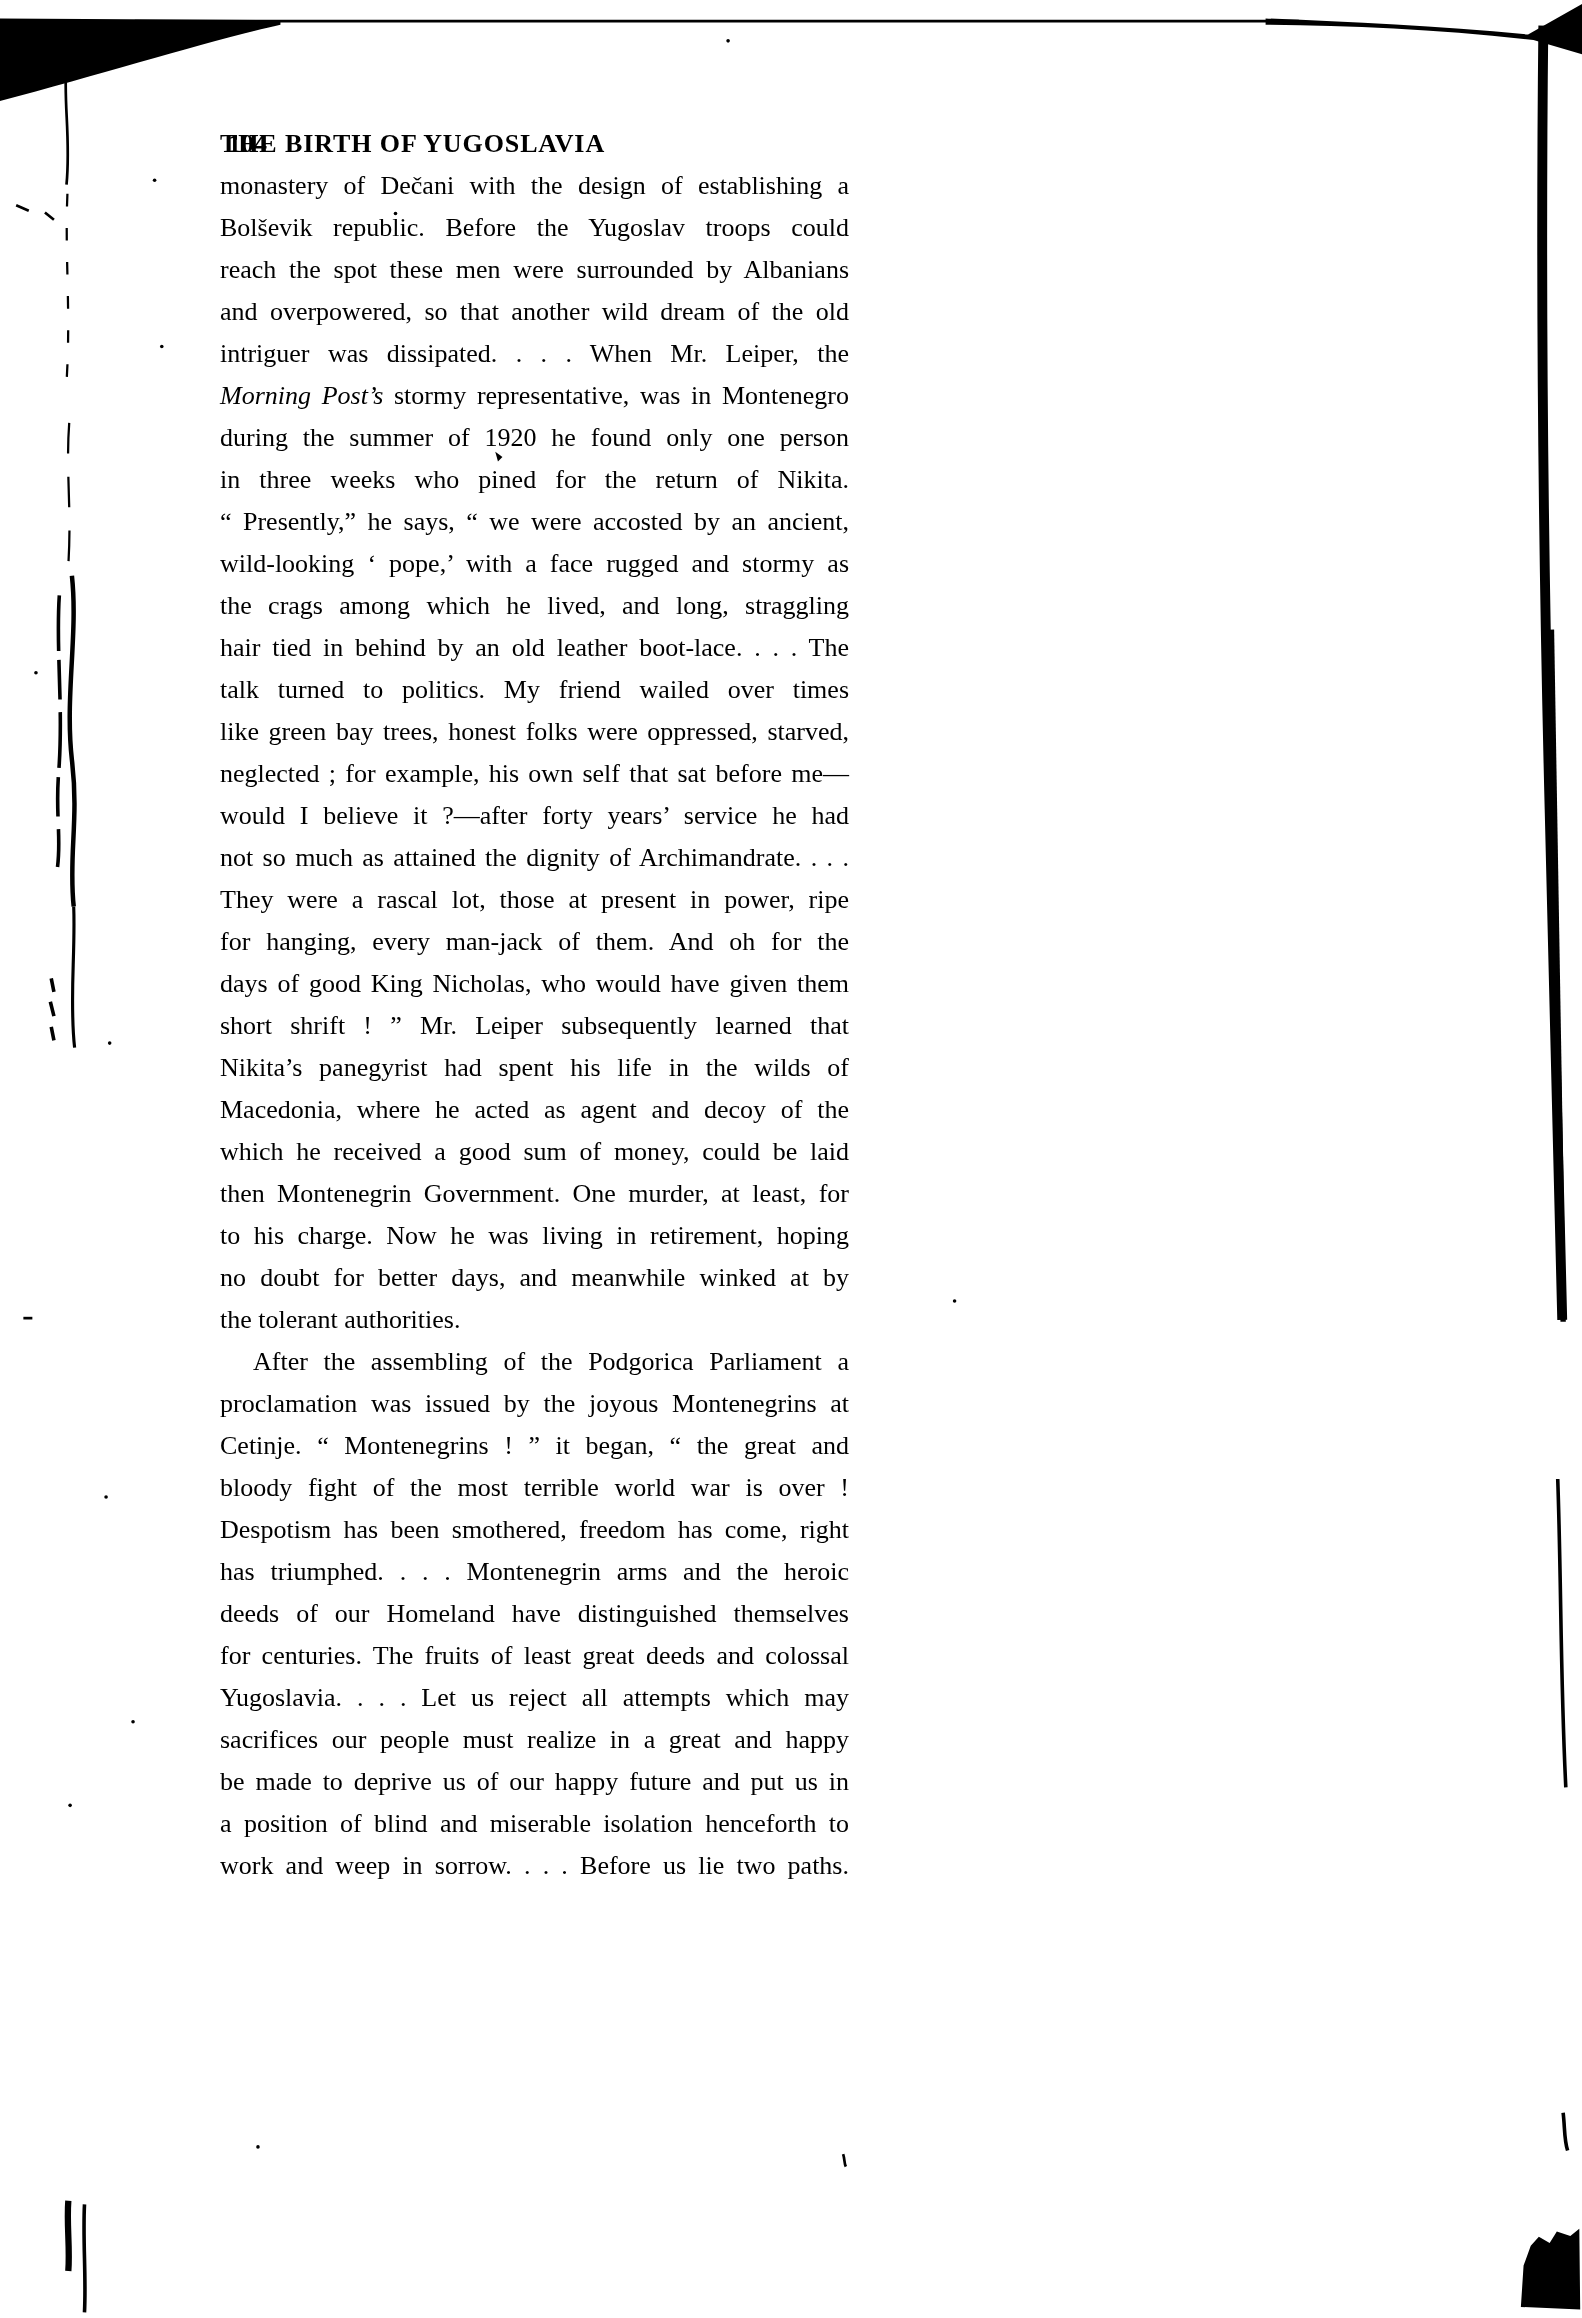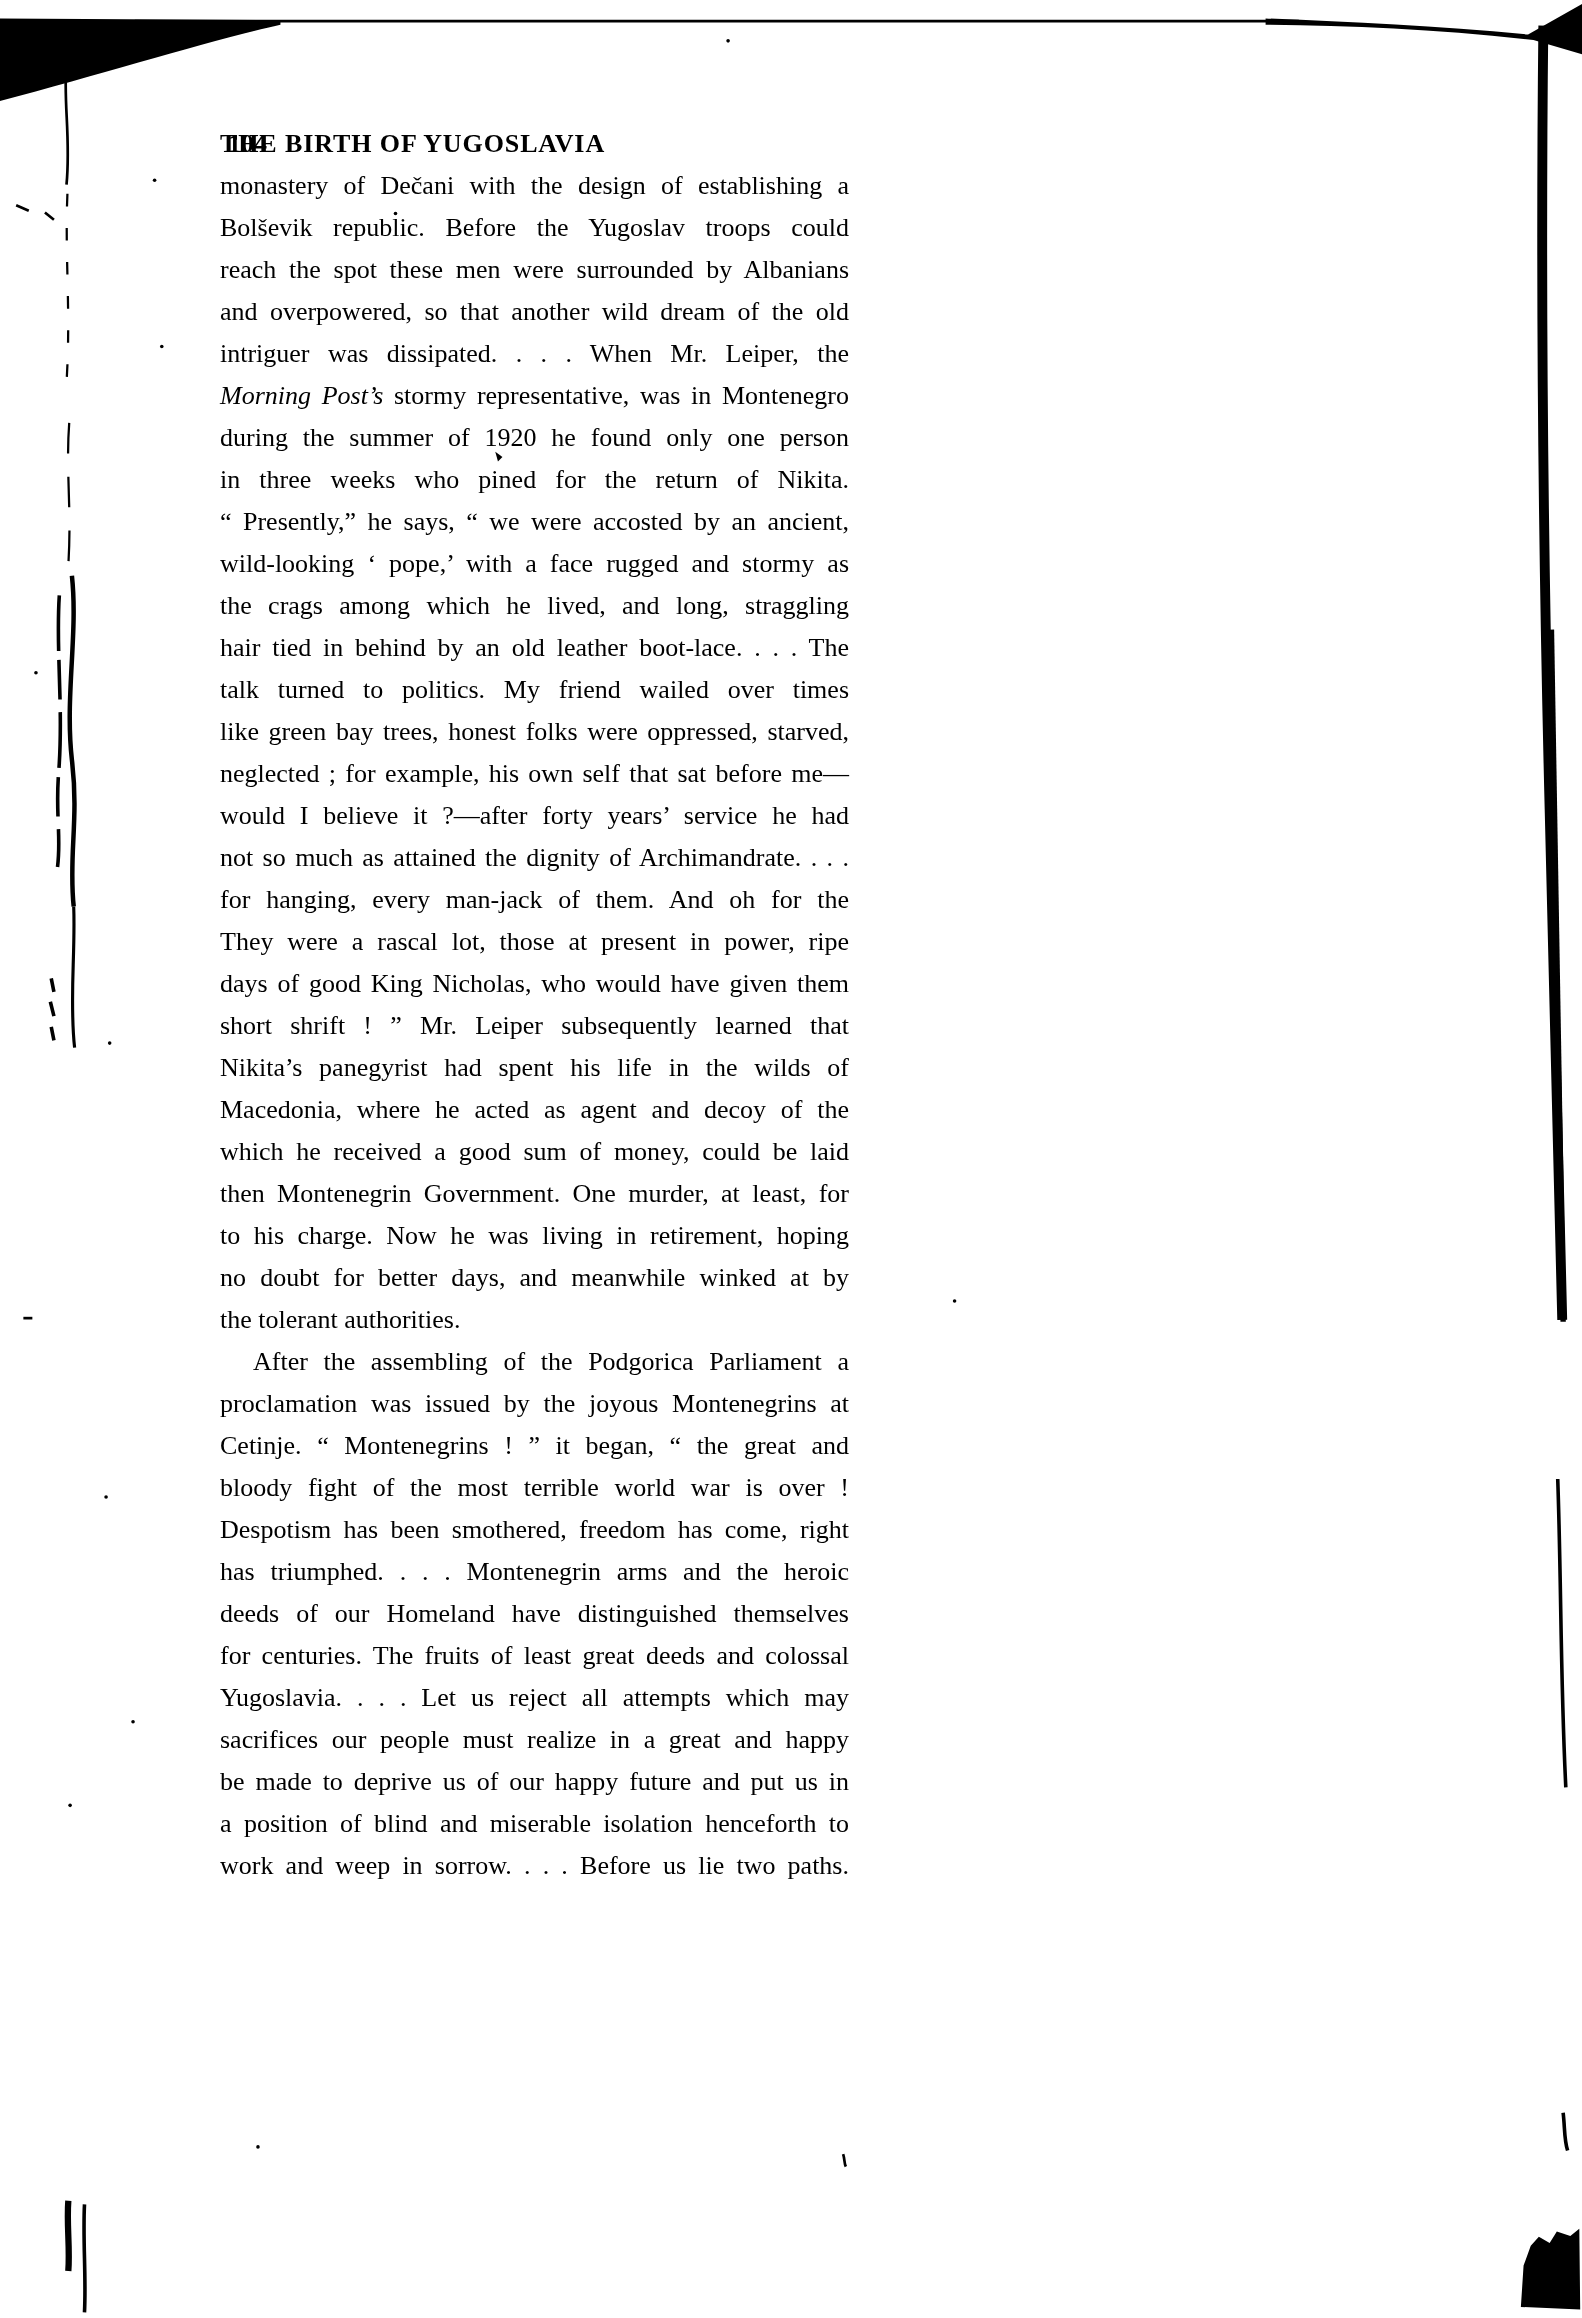--- a/index.html
+++ b/index.html
@@ -85,22 +85,22 @@
           <div class="line"><span>in three weeks who pined for the return of Nikita.</span></div>
           <div class="line"><span>“ Presently,” he says, “ we were accosted by an ancient,</span></div>
           <div class="line"><span>wild-looking ‘ pope,’ with a face rugged and stormy as</span></div>
           <div class="line"><span>the crags among which he lived, and long, straggling</span></div>
           <div class="line"><span>hair tied in behind by an old leather boot-lace. . . .  The</span></div>
           <div class="line"><span>talk turned to politics.  My friend wailed over times</span></div>
           <div class="line"><span>like green bay trees, honest folks were oppressed, starved,</span></div>
           <div class="line"><span>neglected ; for example, his own self that sat before me—</span></div>
           <div class="line"><span>would I believe it ?—after forty years’ service he had</span></div>
           <div class="line"><span>not so much as attained the dignity of Archimandrate. . . .</span></div>
+          <div class="line"><span>They were a rascal lot, those at present in power, ripe</span></div>
           <div class="line"><span>for hanging, every man-jack of them.  And oh for the</span></div>
-          <div class="line"><span>They were a rascal lot, those at present in power, ripe</span></div>
           <div class="line"><span>days of good King Nicholas, who would have given them</span></div>
           <div class="line"><span>short shrift ! ”  Mr. Leiper subsequently learned that</span></div>
           <div class="line"><span>Nikita’s panegyrist had spent his life in the wilds of</span></div>
           <div class="line"><span>Macedonia, where he acted as agent and decoy of the</span></div>
           <div class="line"><span>which he received a good sum of money, could be laid</span></div>
           <div class="line"><span>then Montenegrin Government.  One murder, at least, for</span></div>
           <div class="line"><span>to his charge.  Now he was living in retirement, hoping</span></div>
           <div class="line"><span>no doubt for better days, and meanwhile winked at by</span></div>
           <div class="line flush"><span>the tolerant authorities.</span></div>
         </div>

